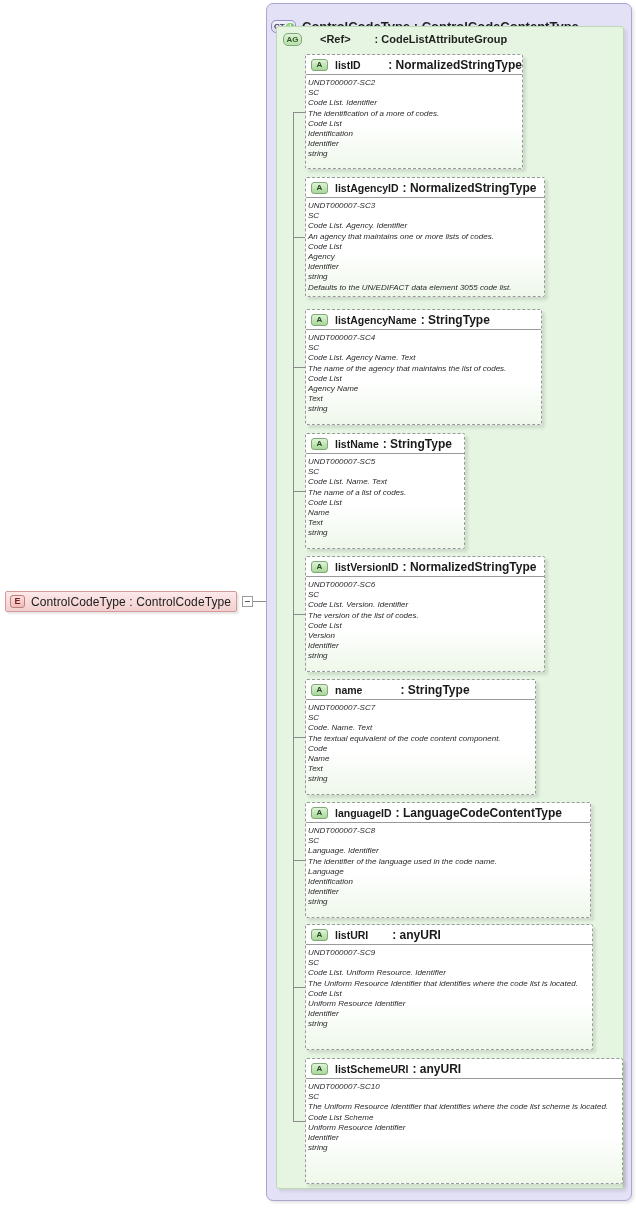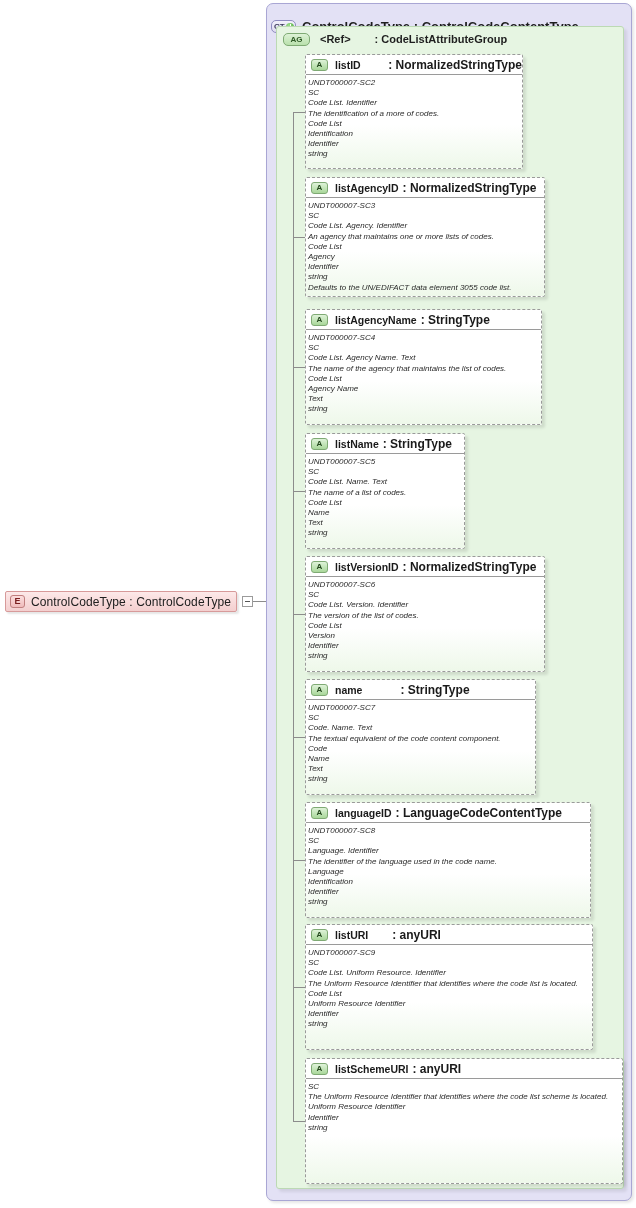--- a/index.html
+++ b/index.html
@@ -167,32 +167,32 @@
   #ag-header {
     position: absolute;
     left: 6px;
     top: 4px;
     height: 16px;
     display: flex;
     align-items: center;
     white-space: nowrap;
   }
   .ag-icon {
-    width: 27px;
+    width: 19px;
     height: 13px;
     box-sizing: border-box;
     border: 1px solid #7faa74;
     border-radius: 5px;
     background: linear-gradient(to bottom, #ddf2d6, #b9e0ac);
     color: #2f5a26;
     font-size: 8px;
     font-weight: bold;
     line-height: 11px;
     text-align: center;
-    margin-right: 10px;
+    margin-right: 18px;
     flex: none;
   }
   #ag-title {
     font-size: 11px;
     font-weight: bold;
     color: #1e1e1e;
   }
   #ag-title .ag-sep { display: inline-block; width: 24px; }
 
   
@@ -457,20 +457,22 @@
       </div>
     </div>
     <div class="attr-block" style="left: 305px; top: 1058px; width: 318px; height: 126px;">
       <div class="attr-head">
         <span class="a-icon">A</span>
         <span class="attr-name">listSchemeURI</span>
         <span class="attr-sep" style="width: 4px;"></span>
         <span class="attr-type">: anyURI</span>
       </div>
       <div class="attr-body">
+        <div>UNDT000007-SC10</div>
         <div>SC</div>
         <div class="wrap">The Uniform Resource Identifier that identifies where the code list scheme is located.</div>
+        <div>Code List Scheme</div>
         <div>Uniform Resource Identifier</div>
         <div>Identifier</div>
         <div>string</div>
       </div>
     </div>
   </div>
 
 </body></html>

